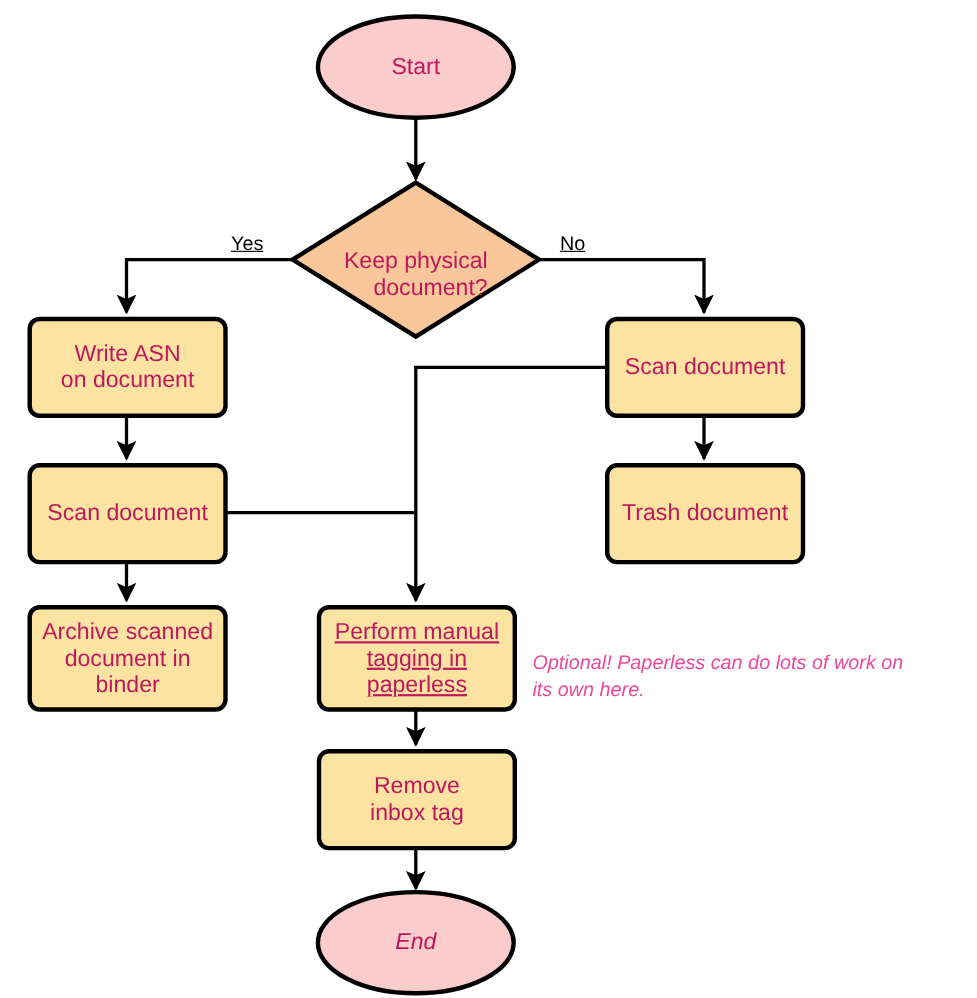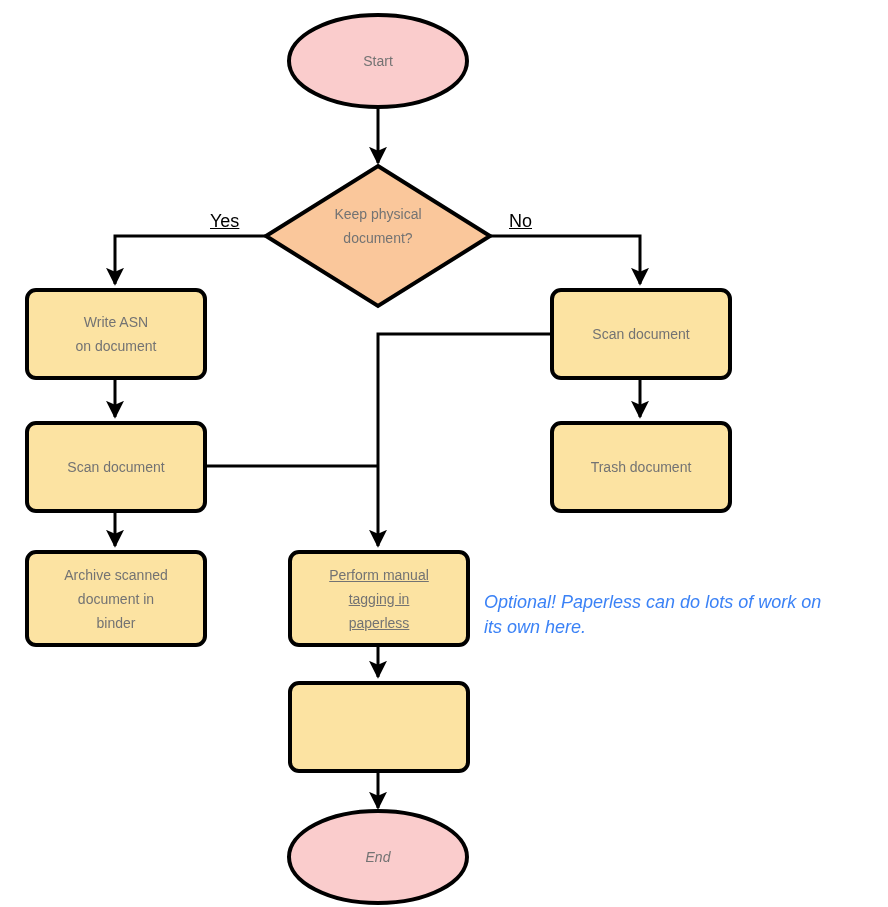--- a/index.html
+++ b/index.html
@@ -27,39 +27,39 @@
     width: 888px;
     height: 907px;
     display: block;
   }
   .node-label {
     position: absolute;
     display: flex;
     align-items: center;
     justify-content: center;
     text-align: center;
-    color: #737373;
+    color: #be185d;
     font-family: "Liberation Sans", sans-serif;
-    font-size: 14px;
+    font-size: 21px;
     line-height: 24px;
     white-space: pre-line;
     pointer-events: none;
   }
   .edge-label {
     position: absolute;
     color: #000000;
     font-family: "Liberation Sans", sans-serif;
     font-size: 18px;
     line-height: 20px;
     white-space: nowrap;
     text-decoration: underline;
   }
   .note-text {
     position: absolute;
-    color: #3b82f6;
+    color: #ec4899;
     font-family: "Liberation Sans", sans-serif;
     font-style: italic;
     font-size: 18px;
     line-height: 25px;
     white-space: pre-line;
   }
 </style>
 </head>
 <body>
 
@@ -111,40 +111,42 @@
 
     <rect x="290" y="552" width="178" height="93" rx="9" ry="9" fill="#fce3a2" stroke="#000000" stroke-width="4"></rect>
 
     <rect x="290" y="683" width="178" height="88" rx="9" ry="9" fill="#fce3a2" stroke="#000000" stroke-width="4"></rect>
 
     <ellipse cx="378" cy="857" rx="89" ry="46" fill="#facccc" stroke="#000000" stroke-width="4"></ellipse>
   </svg>
 
   <div class="node-label" style="left:289px; top:15px; width:178px; height:92px;">Start</div>
 
-  <div class="node-label" style="left:289px; top:180px; width:178px; height:92px;">Keep physical
+  <div class="node-label" style="left:289px; top:204px; width:178px; height:92px;text-align:right;">Keep physical
 document?</div>
 
   <div class="node-label" style="left:27px; top:290px; width:178px; height:88px;">Write ASN
 on document</div>
 
   <div class="node-label" style="left:27px; top:423px; width:178px; height:88px;">Scan document</div>
 
   <div class="node-label" style="left:27px; top:552px; width:178px; height:93px;">Archive scanned
 document in
 binder</div>
 
   <div class="node-label" style="left:552px; top:290px; width:178px; height:88px;">Scan document</div>
 
   <div class="node-label" style="left:552px; top:423px; width:178px; height:88px;">Trash document</div>
 
   <div class="node-label" style="left:290px; top:552px; width:178px; height:93px;text-decoration:underline;">Perform manual
 tagging in
 paperless</div>
 
+  <div class="node-label" style="left:290px; top:683px; width:178px; height:88px;">Remove
+inbox tag</div>
 
   <div class="node-label" style="left:289px; top:811px; width:178px; height:92px;font-style:italic;">End</div>
 
   <div class="edge-label" style="left:210px; top:211px;">Yes</div>
 
   <div class="edge-label" style="left:509px; top:211px;">No</div>
 
   <div class="note-text" style="left:484px; top:590px; width:400px;">Optional! Paperless can do lots of work on
 its own here.</div>
 

